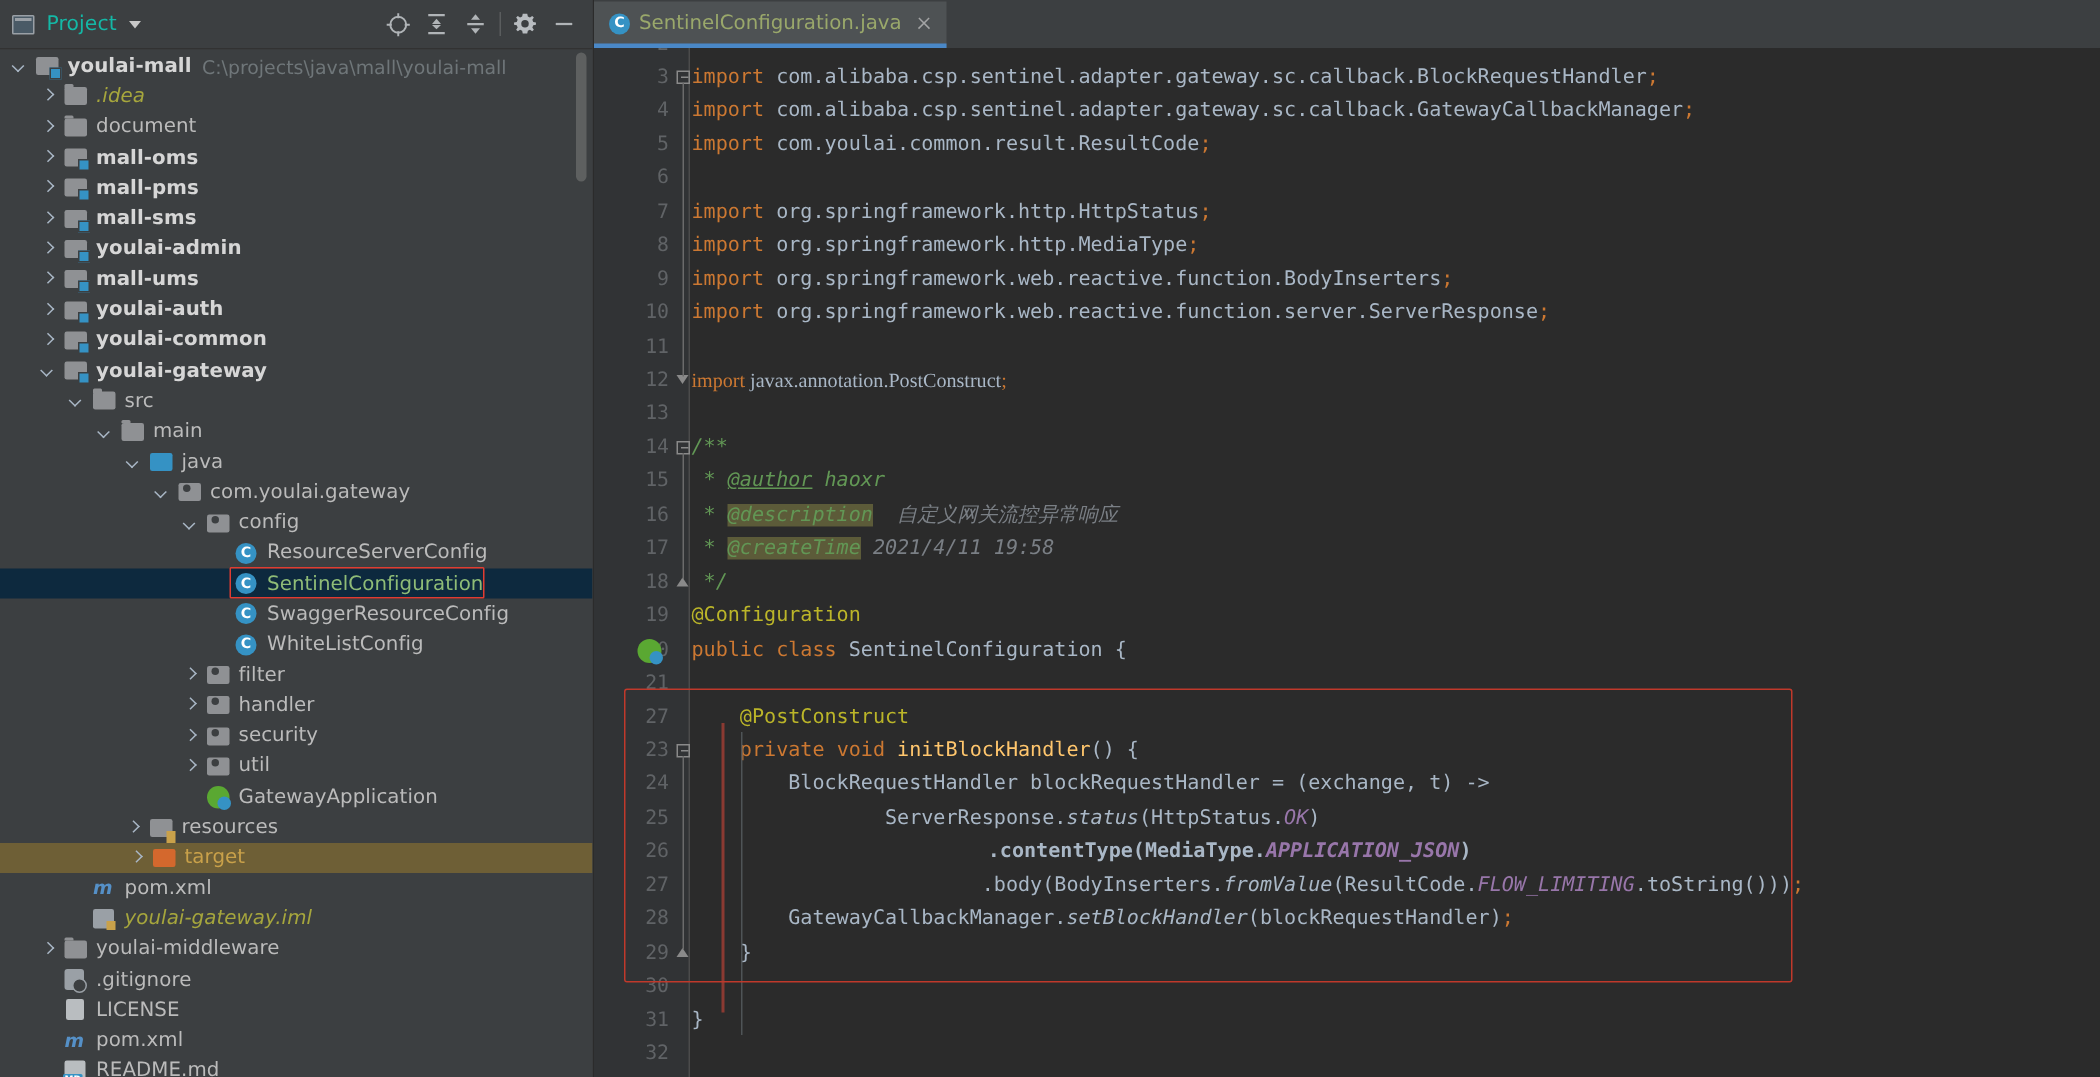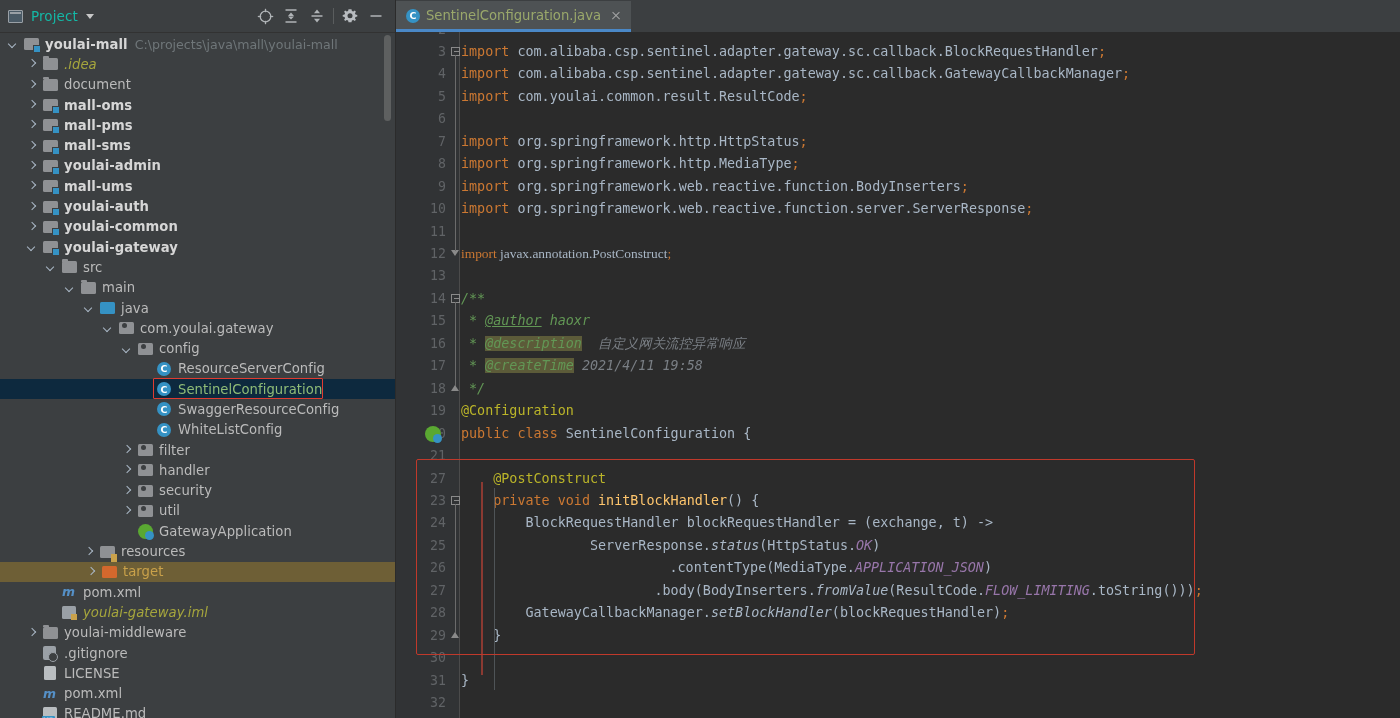--- a/index.html
+++ b/index.html
@@ -599,21 +599,21 @@
           <div class="cl" style="position: absolute; top: 300.8px; left: 0px;"><span class="cmt"> * </span><span class="cmt-hl">@description</span><span class="cmt">  </span><span class="cmt-txt">自定义网关流控异常响应</span></div>
           <div class="cl" style="position: absolute; top: 323.25px; left: 0px;"><span class="cmt"> * </span><span class="cmt-hl">@createTime</span><span class="cmt-txt"> 2021/4/11 19:58</span></div>
           <div class="cl" style="position: absolute; top: 345.7px; left: 0px;"><span class="cmt"> */</span></div>
           <div class="cl" style="position: absolute; top: 368.15px; left: 0px;"><span class="anno">@Configuration</span></div>
           <div class="cl" style="position: absolute; top: 390.6px; left: 0px;"><span class="kw">public </span><span class="kw">class </span><span class="cls">SentinelConfiguration</span><span class="txt"> {</span></div>
           <div class="cl" style="position: absolute; top: 413.05px; left: 0px;"></div>
           <div class="cl" style="position: absolute; top: 435.5px; left: 0px;"><span class="anno">    @PostConstruct</span></div>
           <div class="cl" style="position: absolute; top: 457.95px; left: 0px;"><span class="kw">    private </span><span class="kw">void </span><span class="meth">initBlockHandler</span><span class="txt">() {</span></div>
           <div class="cl" style="position: absolute; top: 480.4px; left: 0px;"><span class="txt">        BlockRequestHandler blockRequestHandler = (exchange, t) -&gt;</span></div>
           <div class="cl" style="position: absolute; top: 502.85px; left: 0px;"><span class="txt">                ServerResponse.</span><span class="statm">status</span><span class="txt">(HttpStatus.</span><span class="stat">OK</span><span class="txt">)</span></div>
-          <div class="cl" style="position: absolute; top: 525.3px; left: 15px;"><span class="txt">                        .contentType(MediaType.</span><span class="stat">APPLICATION_JSON</span><span class="txt">)</span></div>
+          <div class="cl" style="position: absolute; top: 525.3px; left: 4px; font-weight: bold;"><span class="txt">                        .contentType(MediaType.</span><span class="stat">APPLICATION_JSON</span><span class="txt">)</span></div>
           <div class="cl" style="position: absolute; top: 547.75px; left: 0px;"><span class="txt">                        .body(BodyInserters.</span><span class="statm">fromValue</span><span class="txt">(ResultCode.</span><span class="stat">FLOW_LIMITING</span><span class="txt">.toString()))</span><span class="semi">;</span></div>
           <div class="cl" style="position: absolute; top: 570.2px; left: 0px;"><span class="txt">        GatewayCallbackManager.</span><span class="statm">setBlockHandler</span><span class="txt">(blockRequestHandler)</span><span class="semi">;</span></div>
           <div class="cl" style="position: absolute; top: 592.65px; left: 0px;"><span class="txt">    }</span></div>
           <div class="cl" style="position: absolute; top: 615.1px; left: 0px;"></div>
           <div class="cl" style="position: absolute; top: 637.55px; left: 0px;"><span class="txt">}</span></div>
           <div class="cl" style="position: absolute; top: 660px; left: 0px;"></div>
           <div class="guide" style="left: 33px; top: 455.5px; height: 202.05px;"></div>
           <div class="red-bar" style="left: 20px; top: 449.5px; height: 193.07px;"></div>
         </div>
       <div id="code-annot" style="left: 20px; top: 426.5px; width: 779px; height: 196.6px;"></div>

